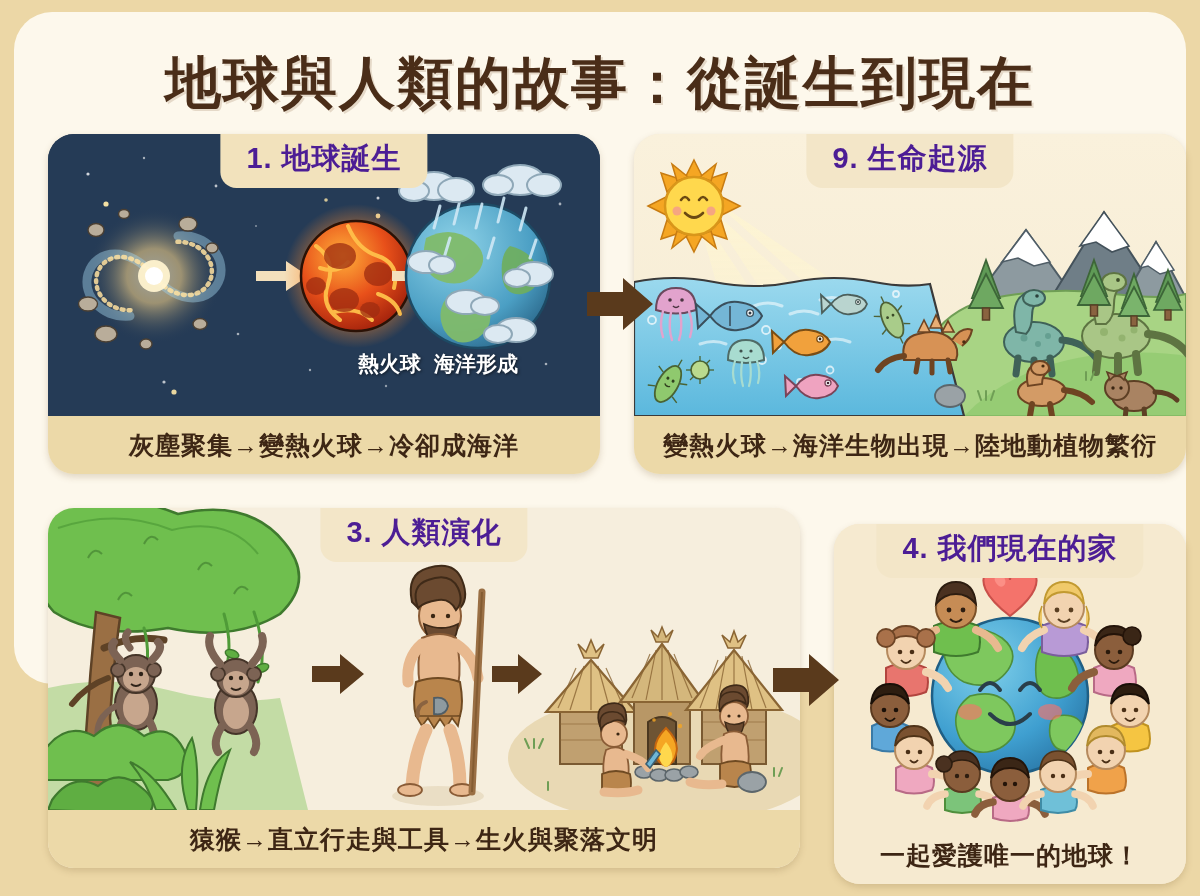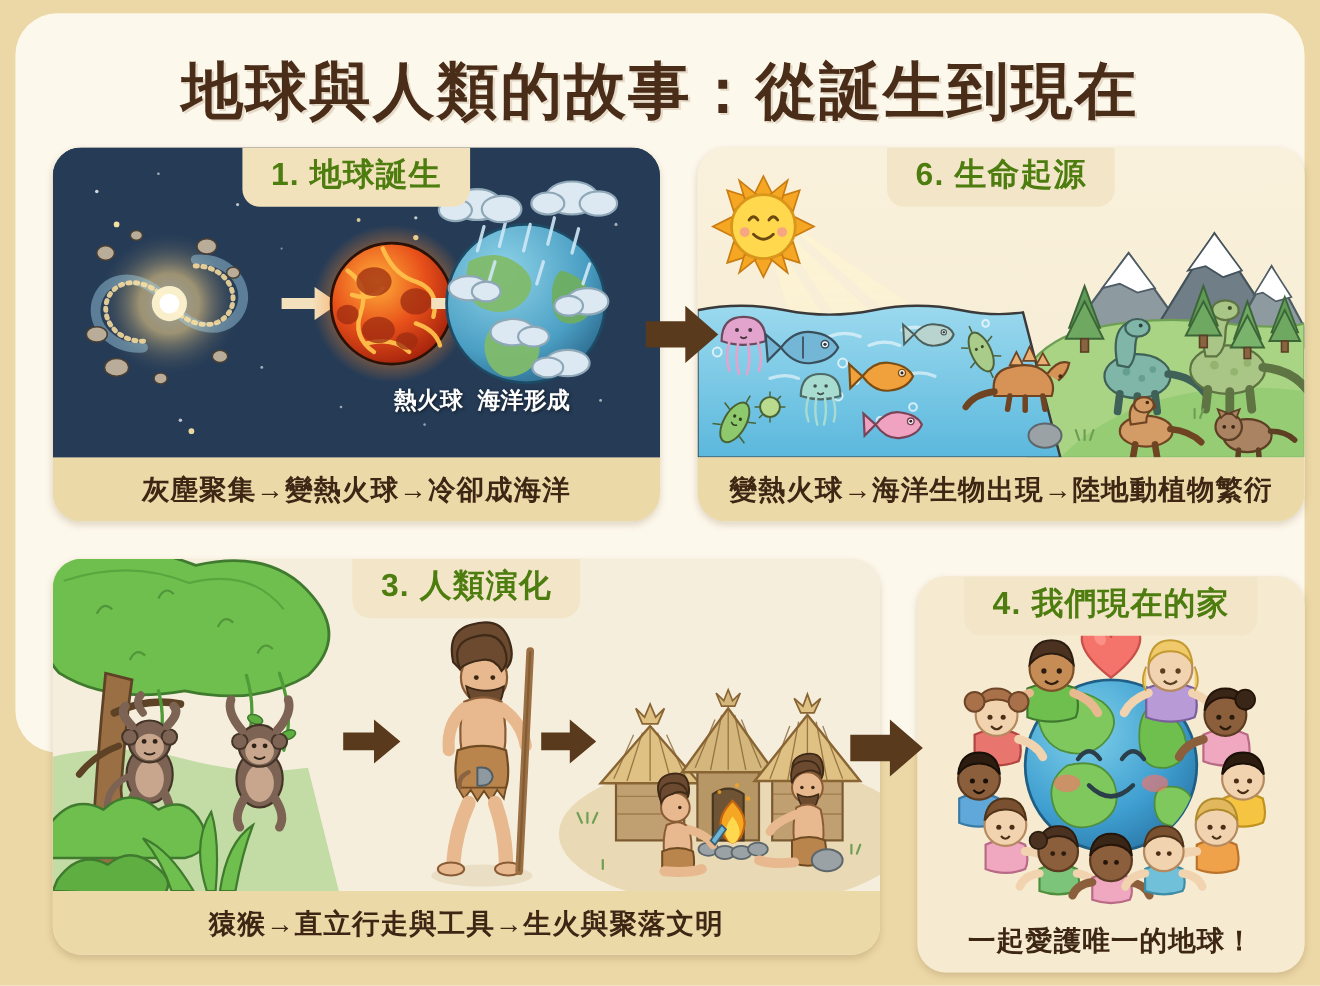--- a/index.html
+++ b/index.html
@@ -57,21 +57,21 @@
     align-items: center;
     justify-content: center;
     letter-spacing: 1px;
   }
   .badge {
     position: absolute;
     top: 0;
     left: 50%;
     transform: translateX(-50%);
     background: #f2e2bc;
-    color: #4d7c0f;
+    color: #4c1d95;
     font-size: 29px;
     font-weight: bold;
     padding: 5px 26px 9px 26px;
     border-radius: 0 0 16px 16px;
     white-space: nowrap;
     z-index: 30;
     letter-spacing: 1px;
   }
   .badge.plain { background: #f3e6c8; }
 
@@ -558,21 +558,21 @@
         <ellipse cx="316" cy="262" rx="15" ry="11" fill="#9aa2a6" stroke="#5c666b" stroke-width="1.8"></ellipse>
         <g stroke="#6f9e55" stroke-width="2" fill="none" stroke-linecap="round">
           <path d="M352,266 l0,-9"></path>
             <path d="M357,266 l3,-9"></path>
             <path d="M347,266 l-3,-9"></path>
           <path d="M452,246 l0,-8"></path>
             <path d="M457,246 l3,-8"></path>
         </g>
       </svg>
     </div>
-    <div class="badge plain">6. 生命起源</div>
+    <div class="badge plain">9. 生命起源</div>
     <div class="caption">變熱火球→海洋生物出現→陸地動植物繁衍</div>
   </div>
 
   <div class="panel" id="panel3">
     <div class="scene">
       <svg width="752" height="302" viewBox="0 0 752 302">
         <rect width="752" height="302" fill="#f6eedd"></rect>
 
         <path d="M0,302 L0,180 Q60,166 120,182 Q180,198 232,190 L260,302 Z" fill="#8fc96e" opacity=".5"></path>
 

